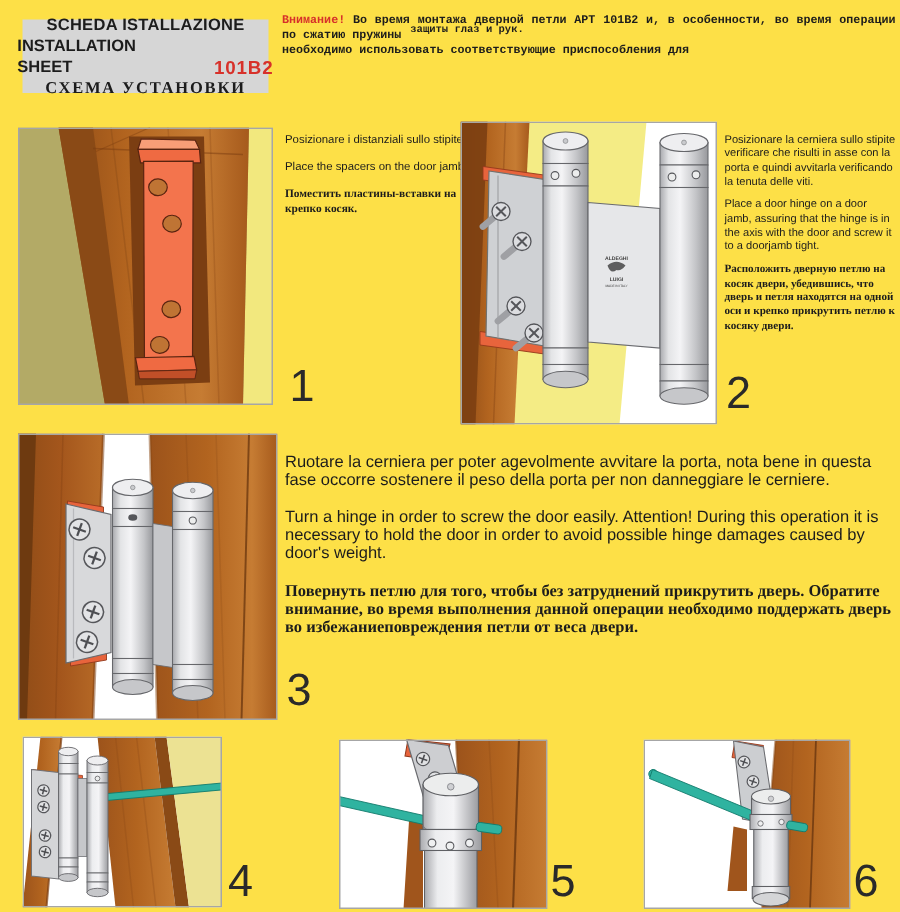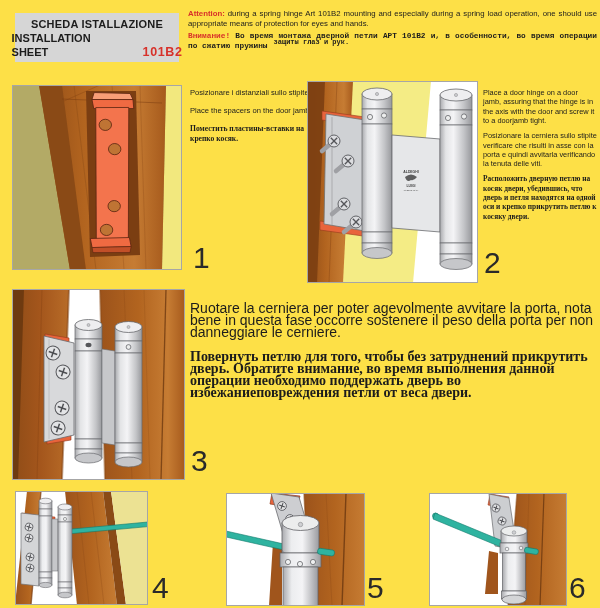--- a/index.html
+++ b/index.html
@@ -18,46 +18,45 @@
   .red{color:#d7312a;font-weight:bold;}
   .warning .ru{font-family:Liberation Mono, monospace;font-weight:bold;line-height:10px;}
   .raised{display:inline-block;transform:translateY(-4px);font-size:7px;margin-left:6px;}
   
   .step-text{position:absolute;font-size:7.6px;line-height:10px;}
   .step-text p{margin:0 0 8px 0;}
   .step-text .ru{font-family:"Liberation Serif",serif;font-weight:bold;}
   #text-step1{left:190px;top:88px;width:122px;}
   #text-step2{left:483px;top:88px;width:115px;font-size:7.4px;line-height:9.4px;}
   #text-step2 p{margin:0 0 5.5px 0;}
-  #text-step3{left:190px;top:302px;width:404px;font-size:14px;line-height:12px;}
+  #text-step3{left:190px;top:302px;width:404px;font-size:11px;line-height:12px;}
   #text-step3 p{margin:0 0 13px 0;}
   
   .stepnum{position:absolute;font-size:30px;color:#2a2a2a;line-height:32px;}
   
   .fig{position:absolute;display:block;}
 </style>
 </head>
 <body>
 
 <div class="page">
 
   <div class="title-box">
     <div class="title-line1">SCHEDA ISTALLAZIONE</div>
     <div class="title-line2">
       <span>INSTALLATION SHEET</span>
       <span class="code">101B2</span>
     </div>
+    <div class="title-line3">СХЕМА УСТАНОВКИ</div>
   </div>
 
   <div class="warning">
-    <p><span class="red">Attention:</span>
-      <span>during a spring hinge Art 101B2 mounting and especially during a spring load operation, one should use appropriate means of protection for eyes and hands.</span></p>
     <p class="ru"><span class="red">Внимание!</span>
       <span>Во время монтажа дверной петли АРТ 101В2 и, в особенности, во время операции по сжатию пружины</span><span class="raised">защиты глаз и рук.</span><br>
-      </p>
+      <span>необходимо использовать соответствующие приспособления для</span></p>
   </div>
 
   <svg class="fig" style="left:12px;top:85px" width="170" height="185" viewBox="0 0 170 185">
     <defs>
       <linearGradient id="w1" x1="0" y1="0" x2="1" y2="0">
         <stop offset="0" stop-color="#8f4c17"></stop>
           <stop offset="0.35" stop-color="#b2641f"></stop>
         <stop offset="0.75" stop-color="#c67c33"></stop>
           <stop offset="1" stop-color="#a65a1c"></stop>
       </linearGradient>
@@ -172,22 +171,22 @@
       <circle cx="157" cy="35.5" r="2.6" fill="#eceded" stroke="#55565a" stroke-width="0.7"></circle>
       <rect x="133" y="44" width="32" height="118" fill="url(#b2)" stroke="#66676b" stroke-width="0.7"></rect>
       <rect x="133" y="162" width="32" height="11" fill="url(#b2)" stroke="#66676b" stroke-width="0.7"></rect>
       <rect x="133" y="173" width="32" height="10" fill="url(#b2)" stroke="#66676b" stroke-width="0.7"></rect>
       <ellipse cx="149" cy="183" rx="16" ry="5.5" fill="#c6c7ca" stroke="#66676b" stroke-width="0.7"></ellipse>
     </g>
     <rect x="0.5" y="0.5" width="170" height="201" fill="none" stroke="#a6a6a6"></rect>
   </svg>
 
   <div class="step-text" id="text-step2">
+    <p>Posizionare la cerniera sullo stipite verificare che risulti in asse con la porta e quindi avvitarla verificando la tenuta delle viti.</p>
     <p>Place a door hinge on a door jamb, assuring that the hinge is in the axis with the door and screw it to a doorjamb tight.</p>
-    <p>Posizionare la cerniera sullo stipite verificare che risulti in asse con la porta e quindi avvitarla verificando la tenuta delle viti.</p>
     <p class="ru">Расположить дверную петлю на косяк двери, убедившись, что дверь и петля находятся на одной оси и крепко прикрутить петлю к косяку двери.</p>
   </div>
   <div class="stepnum" style="left:484px;top:247px">2</div>
 
   <svg class="fig" style="left:12px;top:289px" width="173" height="191" viewBox="0 0 173 191">
     <defs>
       <linearGradient id="w3" x1="0" y1="0" x2="1" y2="0">
         <stop offset="0" stop-color="#8f4c17"></stop>
           <stop offset="0.5" stop-color="#a4561c"></stop>
         <stop offset="1" stop-color="#b86c28"></stop>
@@ -263,20 +262,21 @@
       <rect x="103" y="64" width="27" height="90" fill="url(#b3)" stroke="#66676b" stroke-width="0.7"></rect>
       <rect x="103" y="154" width="27" height="10" fill="url(#b3)" stroke="#66676b" stroke-width="0.7"></rect>
       <rect x="103" y="164" width="27" height="9" fill="url(#b3)" stroke="#66676b" stroke-width="0.7"></rect>
       <ellipse cx="116.5" cy="173" rx="13.5" ry="5" fill="#c6c7ca" stroke="#66676b" stroke-width="0.7"></ellipse>
     </g>
     <rect x="0.5" y="0.5" width="172" height="190" fill="none" stroke="#a6a6a6"></rect>
   </svg>
 
   <div class="step-text" id="text-step3">
     <p>Ruotare la cerniera per poter agevolmente avvitare la porta, nota bene in questa fase occorre sostenere il peso della porta per non danneggiare le cerniere.</p>
+    <p>Turn a hinge in order to screw the door easily. Attention! During this operation it is necessary to hold the door in order to avoid possible hinge damages caused by door's weight.</p>
     <p class="ru">Повернуть петлю для того, чтобы без затруднений прикрутить дверь. Обратите внимание, во время выполнения данной операции необходимо поддержать дверь во избежаниеповреждения петли от веса двери.</p>
   </div>
   <div class="stepnum" style="left:191px;top:445px">3</div>
 
   <svg class="fig" style="left:15px;top:491px" width="133" height="114" viewBox="0 0 133 114">
     <defs>
       <linearGradient id="w4" x1="0" y1="0" x2="1" y2="0">
         <stop offset="0" stop-color="#9c531b"></stop>
           <stop offset="0.5" stop-color="#b2641f"></stop>
         <stop offset="1" stop-color="#c67c33"></stop>

